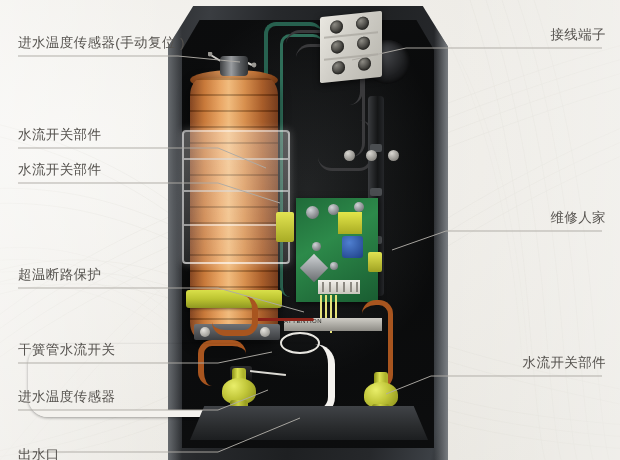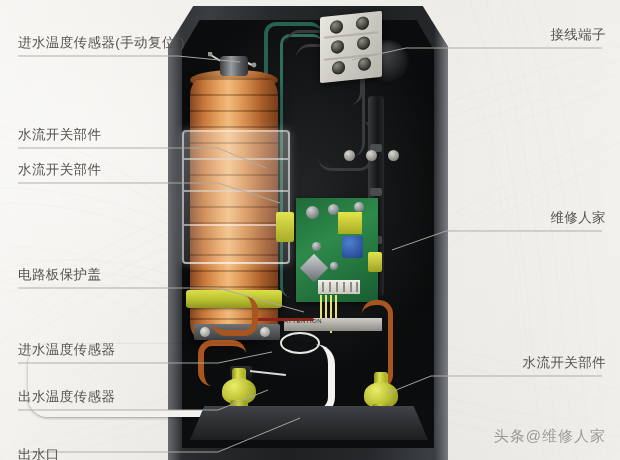--- a/index.html
+++ b/index.html
@@ -312,26 +312,25 @@
       <path d="M602,48 L406,48 L352,60"></path>
       <path d="M602,231 L446,231 L392,250"></path>
       <path d="M602,376 L431,376 L386,394"></path>
     </g>
   </svg>
 
   <div>
     <div class="lbl left" style="top:36px;">进水温度传感器(手动复位 )</div>
     <div class="lbl left" style="top:128px;">水流开关部件</div>
     <div class="lbl left" style="top:163px;">水流开关部件</div>
-    <div class="lbl left" style="top:268px;">电路板保护盖</div>
-    <div class="lbl left" style="top:343px;">进水温度传感器</div>
-    <div class="lbl left" style="top:390px;">出水温度传感器</div>
+    <div class="lbl left" style="top:268px;">超温断路保护</div>
+    <div class="lbl left" style="top:343px;">干簧管水流开关</div>
+    <div class="lbl left" style="top:390px;">进水温度传感器</div>
     <div class="lbl left" style="top:448px;">出水口</div>
   </div>
 
   <div>
     <div class="lbl right" style="top:28px;">接线端子</div>
     <div class="lbl right" style="top:211px;">维修人家</div>
     <div class="lbl right" style="top:356px;">水流开关部件</div>
   </div>
 
-  <div class="watermark">头条@维修人家</div>
 </div>
 
 </body></html>

